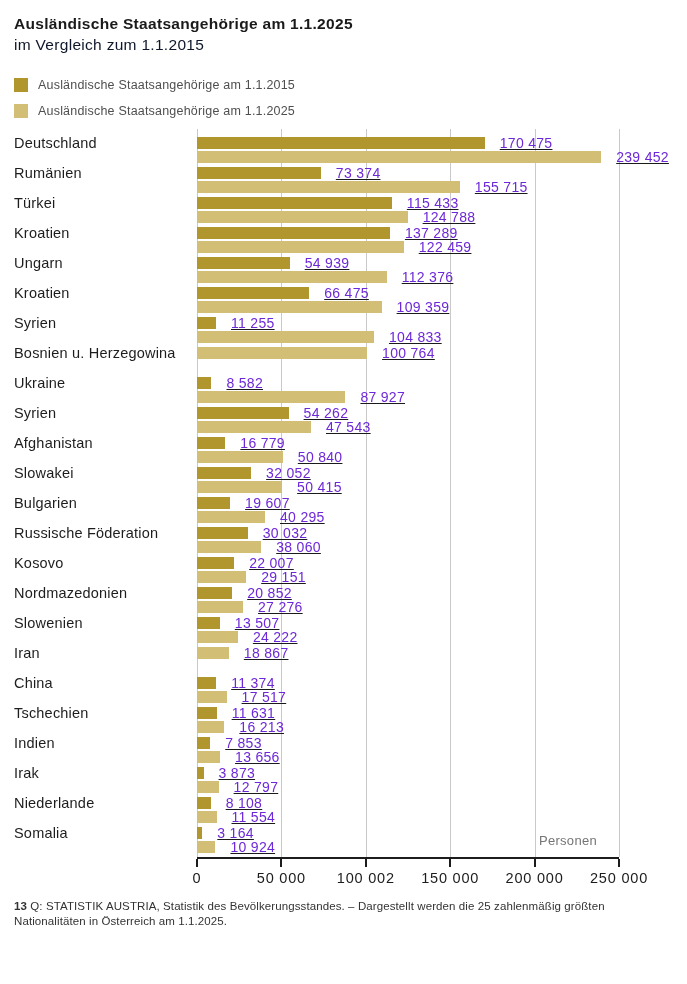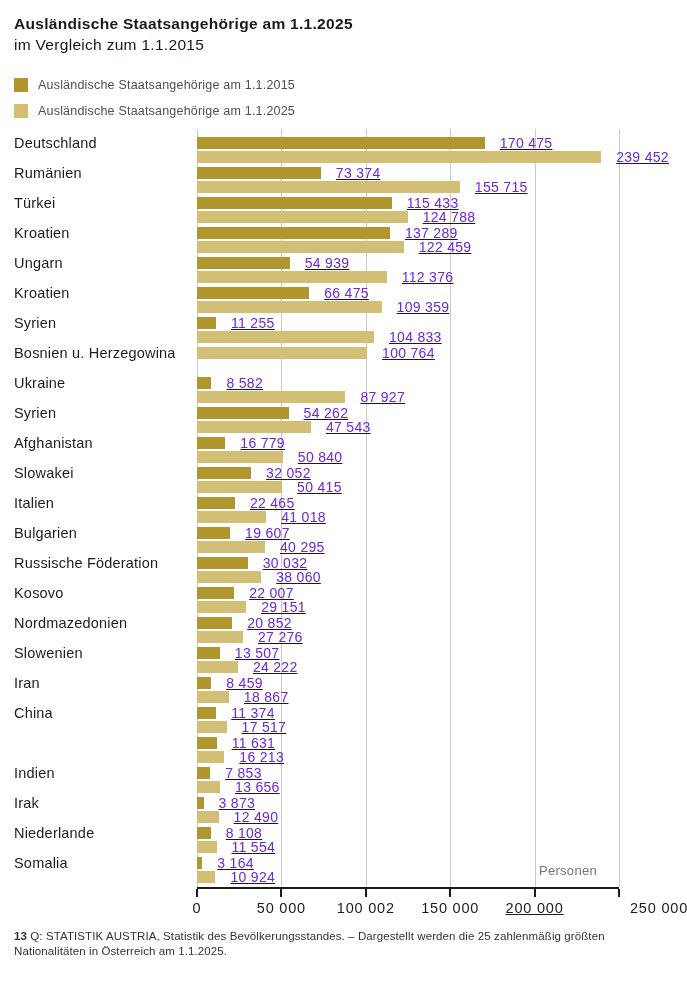--- a/index.html
+++ b/index.html
@@ -304,31 +304,20 @@
           <div class="bar-line">
             <div class="bar" style="width: 12.8208%; background: rgb(177, 150, 46);"></div>
             <span class="bar-label">32 052</span>
           </div>
           <div class="bar-line">
             <div class="bar" style="width: 20.166%; background: rgb(210, 191, 117);"></div>
             <span class="bar-label">50 415</span>
           </div>
         </div>
         <div class="group">
-          <div class="country">Italien</div>
-          <div class="bar-line">
-            <div class="bar" style="width: 8.986%; background: rgb(177, 150, 46);"></div>
-            <span class="bar-label">22 465</span>
-          </div>
-          <div class="bar-line">
-            <div class="bar" style="width: 16.4072%; background: rgb(210, 191, 117);"></div>
-            <span class="bar-label">41 018</span>
-          </div>
-        </div>
-        <div class="group">
           <div class="country">Bulgarien</div>
           <div class="bar-line">
             <div class="bar" style="width: 7.8428%; background: rgb(177, 150, 46);"></div>
             <span class="bar-label">19 607</span>
           </div>
           <div class="bar-line">
             <div class="bar" style="width: 16.118%; background: rgb(210, 191, 117);"></div>
             <span class="bar-label">40 295</span>
           </div>
         </div>
@@ -372,40 +361,37 @@
             <span class="bar-label">13 507</span>
           </div>
           <div class="bar-line">
             <div class="bar" style="width: 9.6888%; background: rgb(210, 191, 117);"></div>
             <span class="bar-label">24 222</span>
           </div>
         </div>
         <div class="group">
           <div class="country">Iran</div>
           <div class="bar-line">
-            <div class="bar" style="width: 3.3836%; background: rgb(177, 150, 46);"></div>
-            <span class="bar-label">8 459</span>
-          </div>
-          <div class="bar-line">
             <div class="bar" style="width: 7.5468%; background: rgb(210, 191, 117);"></div>
             <span class="bar-label">18 867</span>
           </div>
         </div>
         <div class="group">
           <div class="country">China</div>
           <div class="bar-line">
             <div class="bar" style="width: 4.5496%; background: rgb(177, 150, 46);"></div>
             <span class="bar-label">11 374</span>
           </div>
           <div class="bar-line">
             <div class="bar" style="width: 7.0068%; background: rgb(210, 191, 117);"></div>
             <span class="bar-label">17 517</span>
           </div>
         </div>
         <div class="group">
+          <div class="country">Tschechien</div>
           <div class="bar-line">
             <div class="bar" style="width: 4.6524%; background: rgb(177, 150, 46);"></div>
             <span class="bar-label">11 631</span>
           </div>
           <div class="bar-line">
             <div class="bar" style="width: 6.4852%; background: rgb(210, 191, 117);"></div>
             <span class="bar-label">16 213</span>
           </div>
         </div>
         <div class="group">
@@ -420,21 +406,21 @@
           </div>
         </div>
         <div class="group">
           <div class="country">Irak</div>
           <div class="bar-line">
             <div class="bar" style="width: 1.5492%; background: rgb(177, 150, 46);"></div>
             <span class="bar-label">3 873</span>
           </div>
           <div class="bar-line">
             <div class="bar" style="width: 5.1188%; background: rgb(210, 191, 117);"></div>
-            <span class="bar-label">12 490</span>
+            <span class="bar-label">12 797</span>
           </div>
         </div>
         <div class="group">
           <div class="country">Niederlande</div>
           <div class="bar-line">
             <div class="bar" style="width: 3.2432%; background: rgb(177, 150, 46);"></div>
             <span class="bar-label">8 108</span>
           </div>
           <div class="bar-line">
             <div class="bar" style="width: 4.6216%; background: rgb(210, 191, 117);"></div>
@@ -459,22 +445,22 @@
   <div class="axis">
       <div class="axis-tick" style="left: 0%;"></div>
       <div class="axis-label" style="left: 0%;">0</div>
       <div class="axis-tick" style="left: 20%;"></div>
       <div class="axis-label" style="left: 20%;">50 000</div>
       <div class="axis-tick" style="left: 40%;"></div>
       <div class="axis-label" style="left: 40%;">100 002</div>
       <div class="axis-tick" style="left: 60%;"></div>
       <div class="axis-label" style="left: 60%;">150 000</div>
       <div class="axis-tick" style="left: 80%;"></div>
-      <div class="axis-label" style="left: 80%; text-decoration: underline;">200 000</div>
+      <div class="axis-label" style="left: 80%;">200 000</div>
       <div class="axis-tick" style="left: 100%;"></div>
-      <div class="axis-label" style="left: 100%; margin-left: 40px;">250 000</div>
+      <div class="axis-label" style="left: 100%;">250 000</div>
     </div>
 
   <div class="footnote">
     <b>13</b><span> Q: STATISTIK AUSTRIA, Statistik des Bevölkerungsstandes. – Dargestellt werden die 25 zahlenmäßig größten Nationalitäten in Österreich am 1.1.2025.</span>
   </div>
 
 </div>
 
 </body></html>

